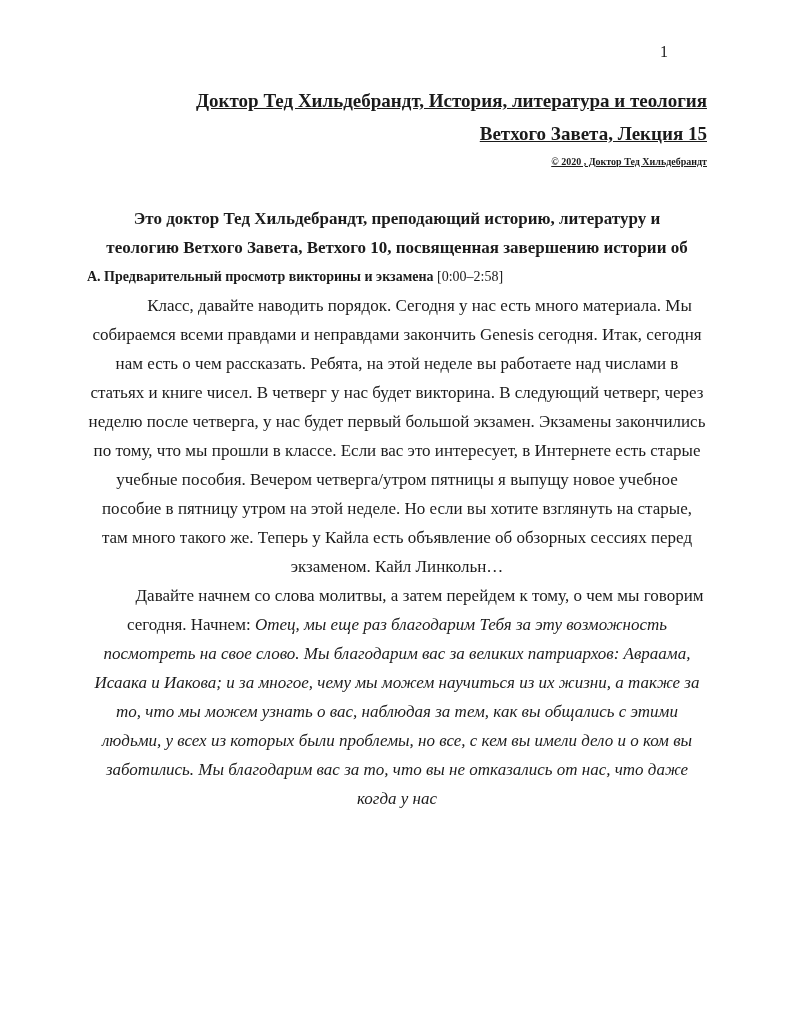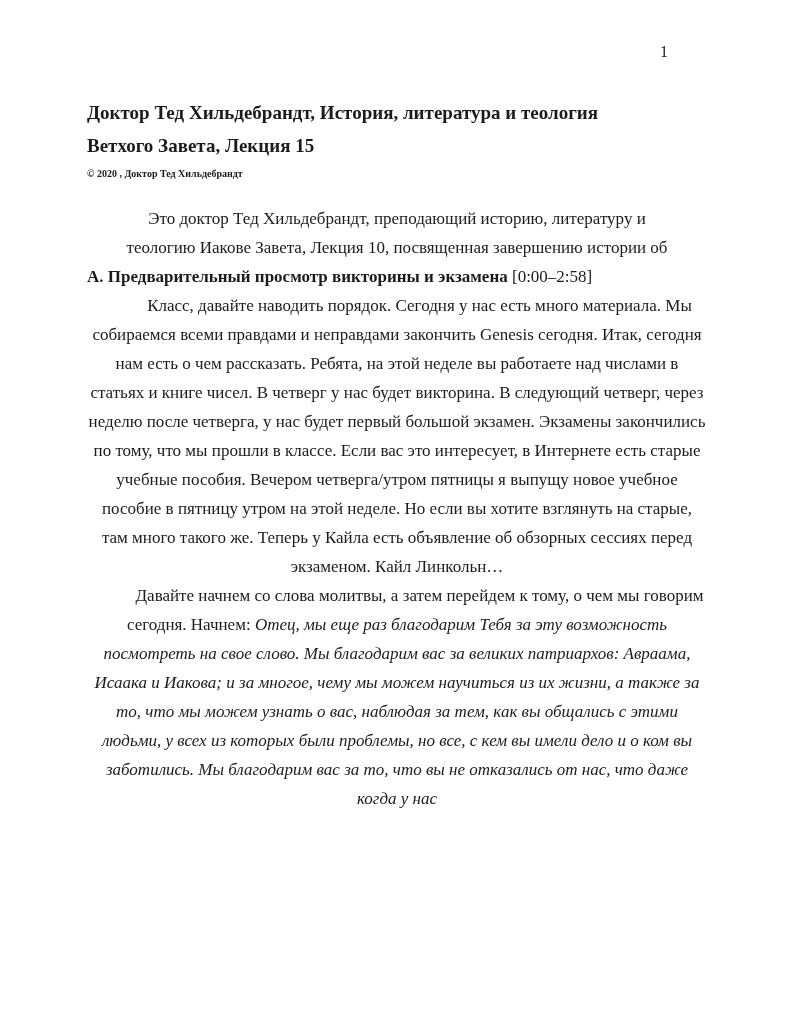--- a/index.html
+++ b/index.html
@@ -19,24 +19,25 @@
   }
   .page-number {
     position: absolute;
     top: 42px;
     left: 660px;
     font-size: 16px;
     line-height: 20px;
   }
   .title-block {
     position: absolute;
-    top: 96px;
+    top: 84px;
     left: 87px;
     width: 620px;
-    text-align: left;
+    text-align: right;
+    text-decoration: underline;
   }
   .title-line {
     margin: 0;
     font-size: 19px;
     font-weight: 700;
     line-height: 33px;
   }
   .copyright {
     margin-top: 3px;
     font-size: 10px;
@@ -49,24 +50,25 @@
     left: 87px;
     width: 620px;
     font-size: 17px;
     line-height: 29px;
   }
   .intro {
     text-align: center;
   }
   .intro-line {
     white-space: nowrap;
+    font-weight: bold;
   }
   .section-heading {
     margin: 0;
-    font-size: 17px;
+    font-size: 14px;
     font-weight: 700;
     line-height: 29px;
   }
   .section-heading .timestamp {
     font-weight: 400;
   }
   .body-para {
     margin: 0;
     text-indent: 45px;
     text-align: center;
@@ -85,21 +87,21 @@
   <header class="title-block">
     <h1 class="title-line">Доктор Тед Хильдебрандт, История, литература и теология</h1>
     <h1 class="title-line">Ветхого Завета, Лекция 15</h1>
     <div class="copyright">© 2020 , Доктор Тед Хильдебрандт</div>
   </header>
 
   <main class="body-column">
 
     <div class="intro">
       <div class="intro-line">Это доктор Тед Хильдебрандт, преподающий историю, литературу и</div>
-      <div class="intro-line">теологию Иакове Завета, Лекция 10, посвященная завершению истории об</div>
+      <div class="intro-line">теологию Ветхого Завета, Ветхого 10, посвященная завершению истории об</div>
     </div>
 
     <h2 class="section-heading"><span class="heading-text">А. Предварительный просмотр викторины и экзамена</span> <span class="timestamp">[0:00–2:58]</span></h2>
 
     <p class="body-para">Класс, давайте наводить порядок. Сегодня у нас есть много материала. Мы собираемся всеми правдами и неправдами закончить Genesis сегодня. Итак, сегодня нам есть о чем рассказать. Ребята, на этой неделе вы работаете над числами в статьях и книге чисел. В четверг у нас будет викторина. В следующий четверг, через неделю после четверга, у нас будет первый большой экзамен. Экзамены закончились по тому, что мы прошли в классе. Если вас это интересует, в Интернете есть старые учебные пособия. Вечером четверга/утром пятницы я выпущу новое учебное пособие в пятницу утром на этой неделе. Но если вы хотите взглянуть на старые, там много такого же. Теперь у Кайла есть объявление об обзорных сессиях перед экзаменом. Кайл Линкольн…</p>
 
     <p class="body-para"><span>Давайте начнем со слова молитвы, а затем перейдем к тому, о чем мы говорим сегодня. Начнем: </span><span class="prayer-italic">Отец, мы еще раз благодарим Тебя за эту возможность посмотреть на свое слово. Мы благодарим вас за великих патриархов: Авраама, Исаака и Иакова; и за многое, чему мы можем научиться из их жизни, а также за то, что мы можем узнать о вас, наблюдая за тем, как вы общались с этими людьми, у всех из которых были проблемы, но все, с кем вы имели дело и о ком вы заботились. Мы благодарим вас за то, что вы не отказались от нас, что даже когда у нас</span></p>
 
   </main>
 

